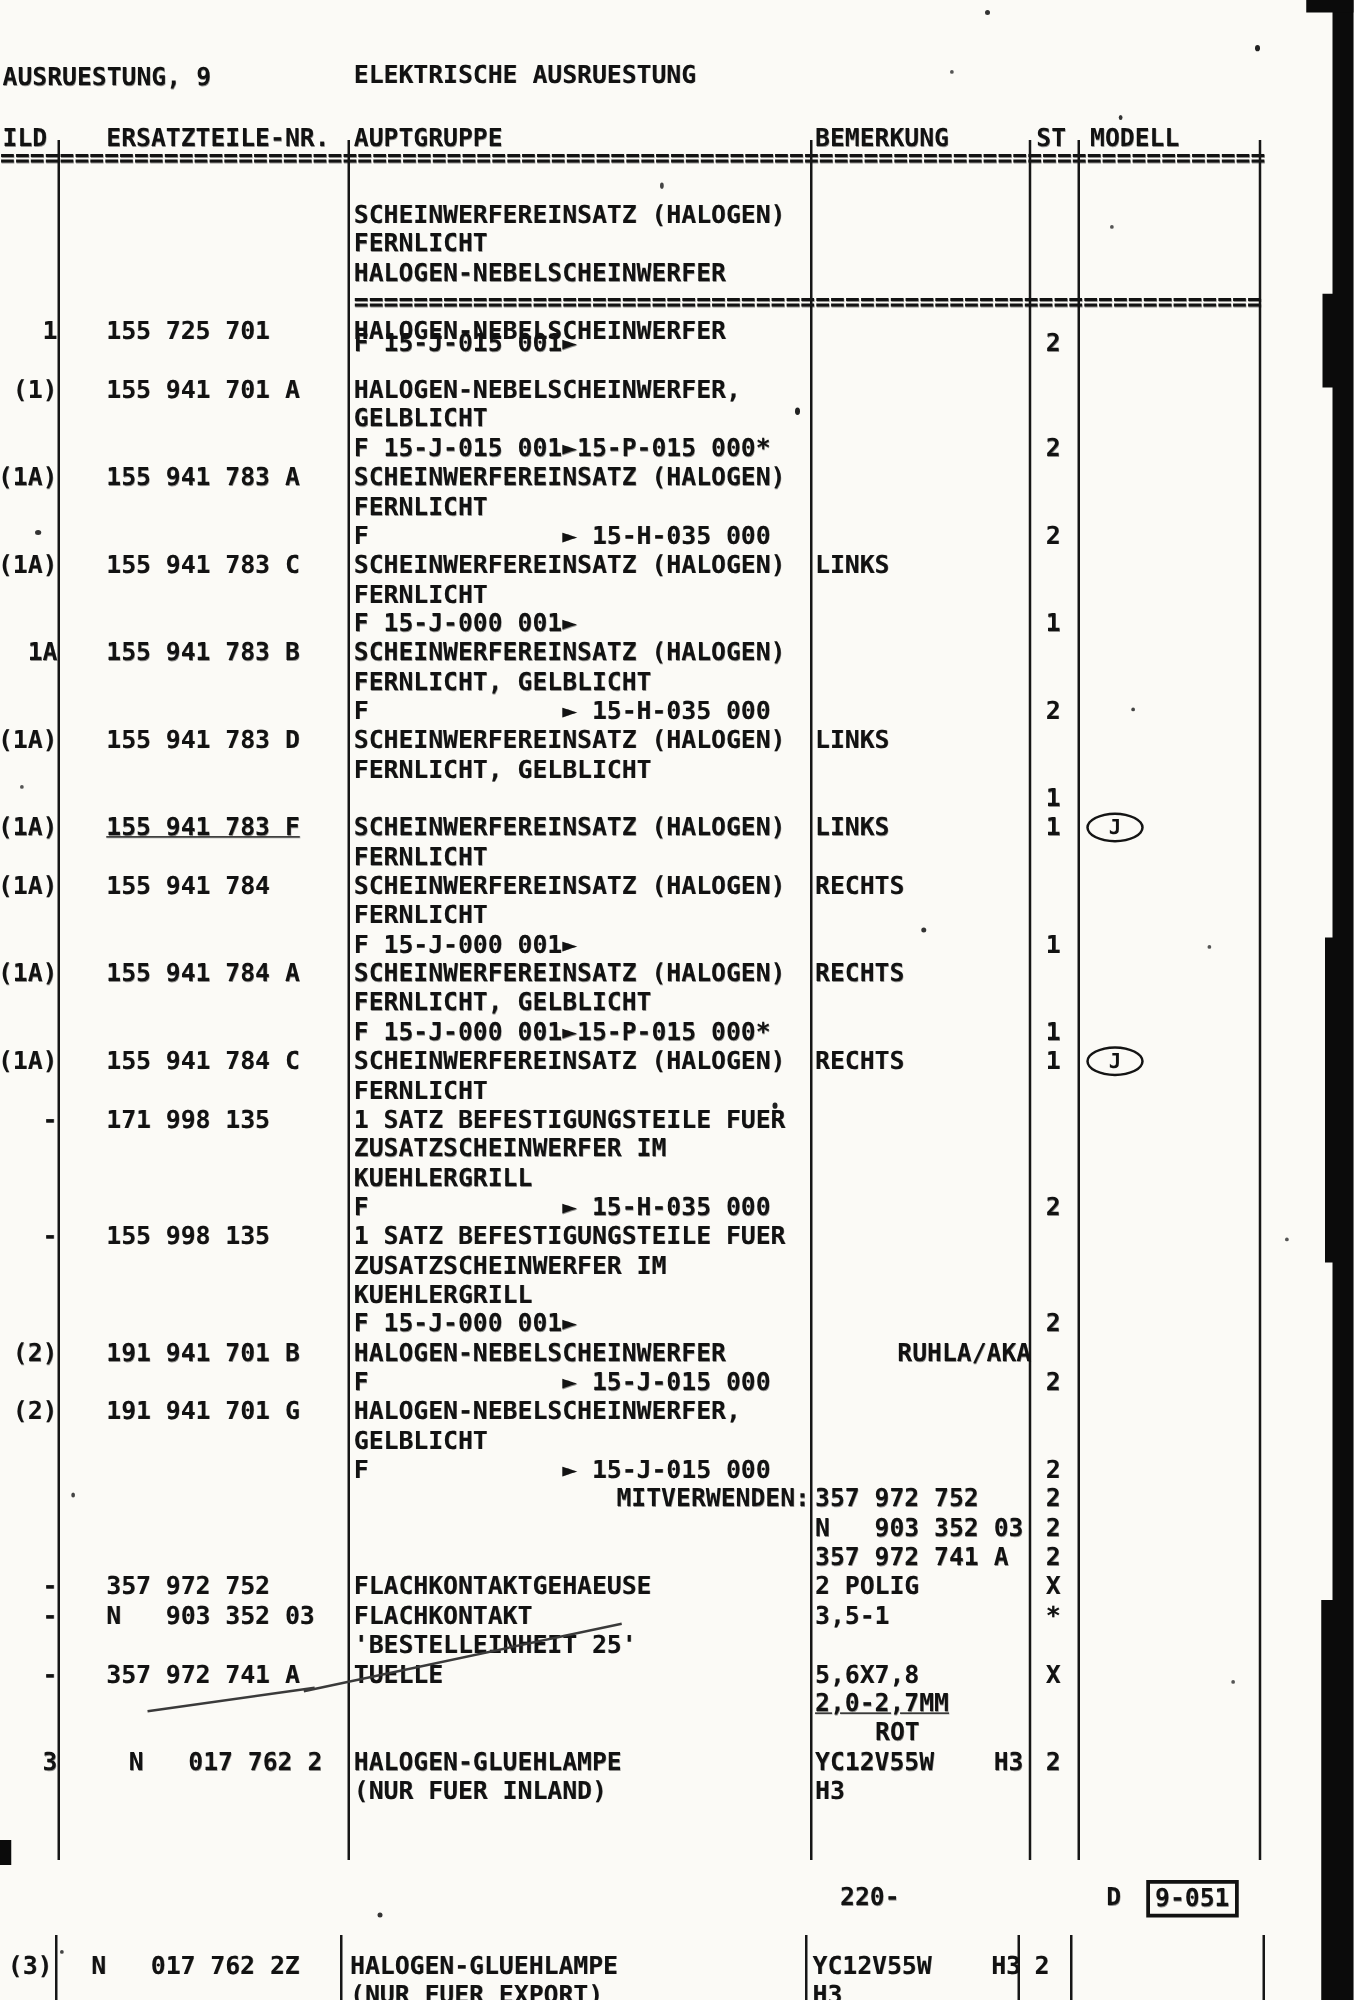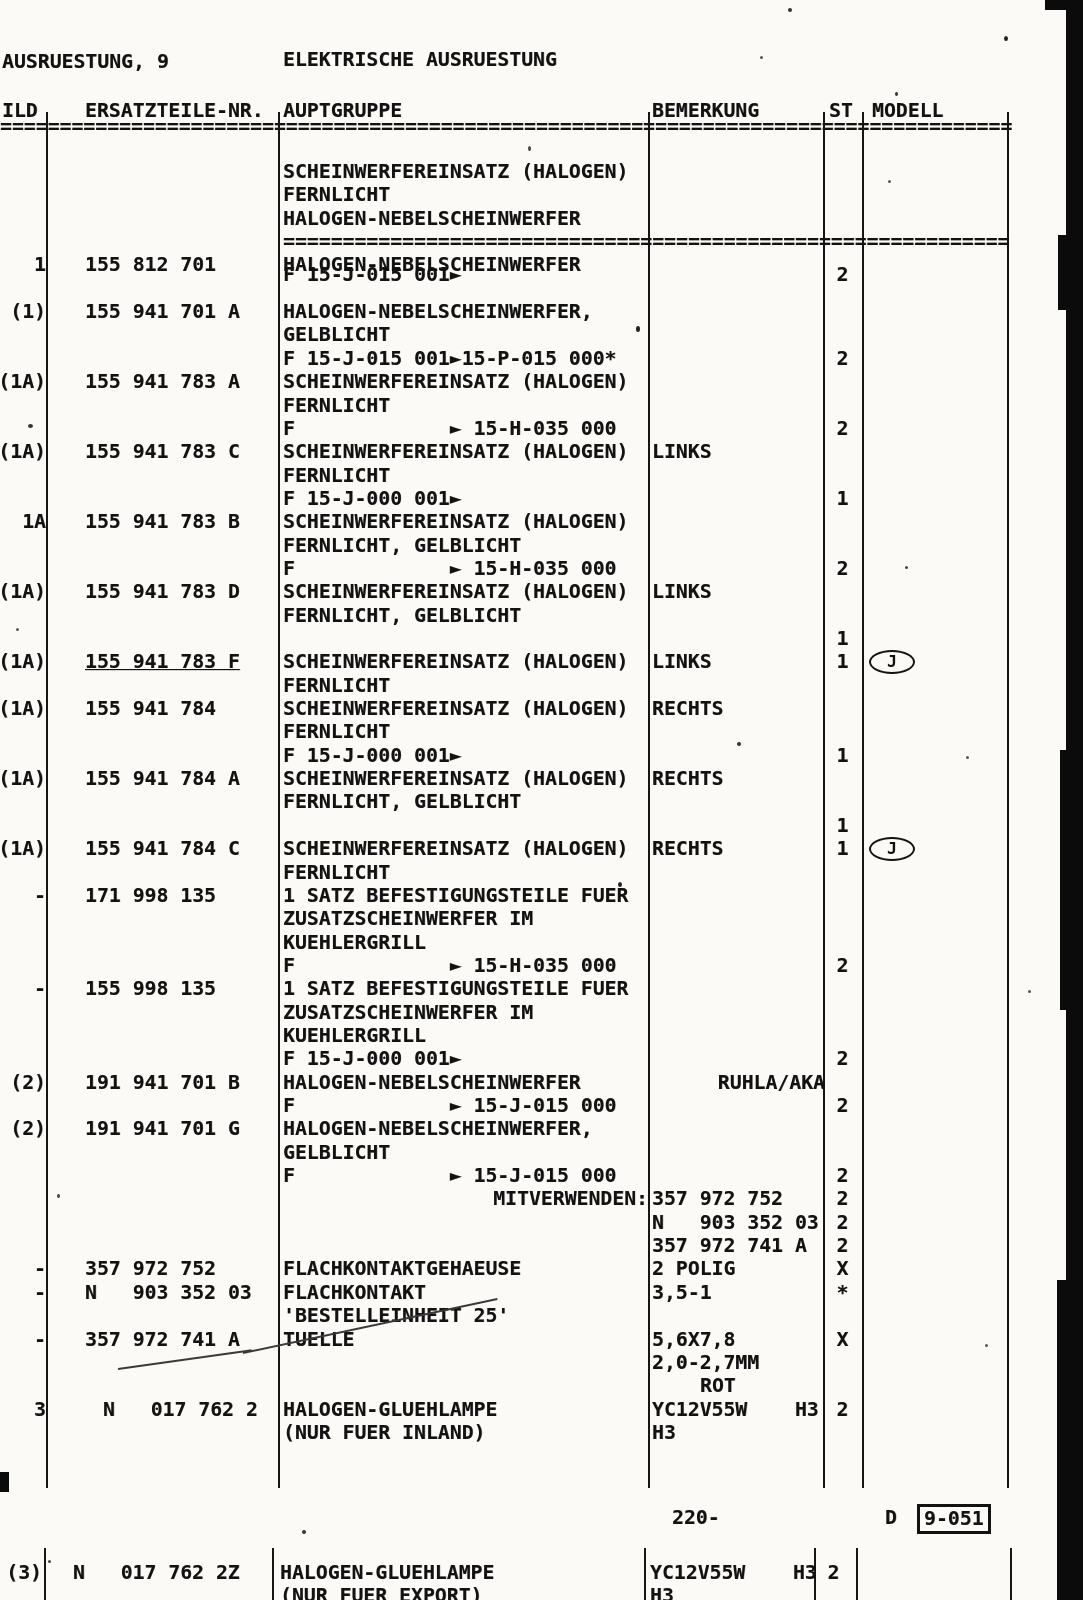--- a/index.html
+++ b/index.html
@@ -80,21 +80,21 @@
         <span class="cell" style="left: 283px;">FERNLICHT</span>
       </div>
       <div class="line" style="top: 206.7px;">
         <span class="cell" style="left: 283px;">HALOGEN-NEBELSCHEINWERFER</span>
       </div>
       <div class="line" style="top: 230.05px;">
         <span class="cell" style="left: 283px;">=============================================================</span>
       </div>
       <div class="line" style="top: 253.4px;">
         <span class="cell" style="left: -10px; width: 56px; text-align: right;">1</span>
-        <span class="cell" style="left: 85px;">155 812 701</span>
+        <span class="cell" style="left: 85px;">155 725 701</span>
         <span class="cell" style="left: 283px;">HALOGEN-NEBELSCHEINWERFER</span>
       </div>
       <div class="line" style="top: 263px;">
         <span class="cell" style="left: 283px;">F 15-J-015 001►</span>
         <span class="cell" style="left: 823px; width: 39px; text-align: center;">2</span>
       </div>
       <div class="line" style="top: 300.1px;">
         <span class="cell" style="left: -10px; width: 56px; text-align: right;">(1)</span>
         <span class="cell" style="left: 85px;">155 941 701 A</span>
         <span class="cell" style="left: 283px;">HALOGEN-NEBELSCHEINWERFER,</span>
@@ -182,20 +182,21 @@
       <div class="line" style="top: 767.1px;">
         <span class="cell" style="left: -10px; width: 56px; text-align: right;">(1A)</span>
         <span class="cell" style="left: 85px;">155 941 784 A</span>
         <span class="cell" style="left: 283px;">SCHEINWERFEREINSATZ (HALOGEN)</span>
         <span class="cell" style="left: 652px;">RECHTS</span>
       </div>
       <div class="line" style="top: 790.45px;">
         <span class="cell" style="left: 283px;">FERNLICHT, GELBLICHT</span>
       </div>
       <div class="line" style="top: 813.8px;">
+        <span class="cell" style="left: 283px;">F 15-J-000 001►15-P-015 000*</span>
         <span class="cell" style="left: 823px; width: 39px; text-align: center;">1</span>
       </div>
       <div class="line" style="top: 837.15px;">
         <span class="cell" style="left: -10px; width: 56px; text-align: right;">(1A)</span>
         <span class="cell" style="left: 85px;">155 941 784 C</span>
         <span class="cell" style="left: 283px;">SCHEINWERFEREINSATZ (HALOGEN)</span>
         <span class="cell" style="left: 652px;">RECHTS</span>
         <span class="cell" style="left: 823px; width: 39px; text-align: center;">1</span>
         <span class="oval" style="left: 869px; top: 0px;">J</span>
       </div>
@@ -285,21 +286,21 @@
         <span class="cell" style="left: 283px;">'BESTELLEINHEIT 25'</span>
       </div>
       <div class="line" style="top: 1327.5px;">
         <span class="cell" style="left: -10px; width: 56px; text-align: right;">-</span>
         <span class="cell" style="left: 85px;">357 972 741 A</span>
         <span class="cell" style="left: 283px;">TUELLE</span>
         <span class="cell" style="left: 652px;">5,6X7,8</span>
         <span class="cell" style="left: 823px; width: 39px; text-align: center;">X</span>
       </div>
       <div class="line" style="top: 1350.85px;">
-        <span class="cell" style="left: 652px;">2,0-2,7MM</span>
+        <span class="cell" style="left: 652px; text-decoration: underline;">2,0-2,7MM</span>
       </div>
       <div class="line" style="top: 1374.2px; margin-left: 48px;">
         <span class="cell" style="left: 652px;">ROT</span>
       </div>
       <div class="line" style="top: 1397.55px;">
         <span class="cell" style="left: -10px; width: 56px; text-align: right;">3</span>
         <span class="cell" style="left: 91px; margin-left: 12px;">N   017 762 2</span>
         <span class="cell" style="left: 283px;">HALOGEN-GLUEHLAMPE</span>
         <span class="cell" style="left: 652px;">YC12V55W    H3</span>
         <span class="cell" style="left: 823px; width: 39px; text-align: center;">2</span>

